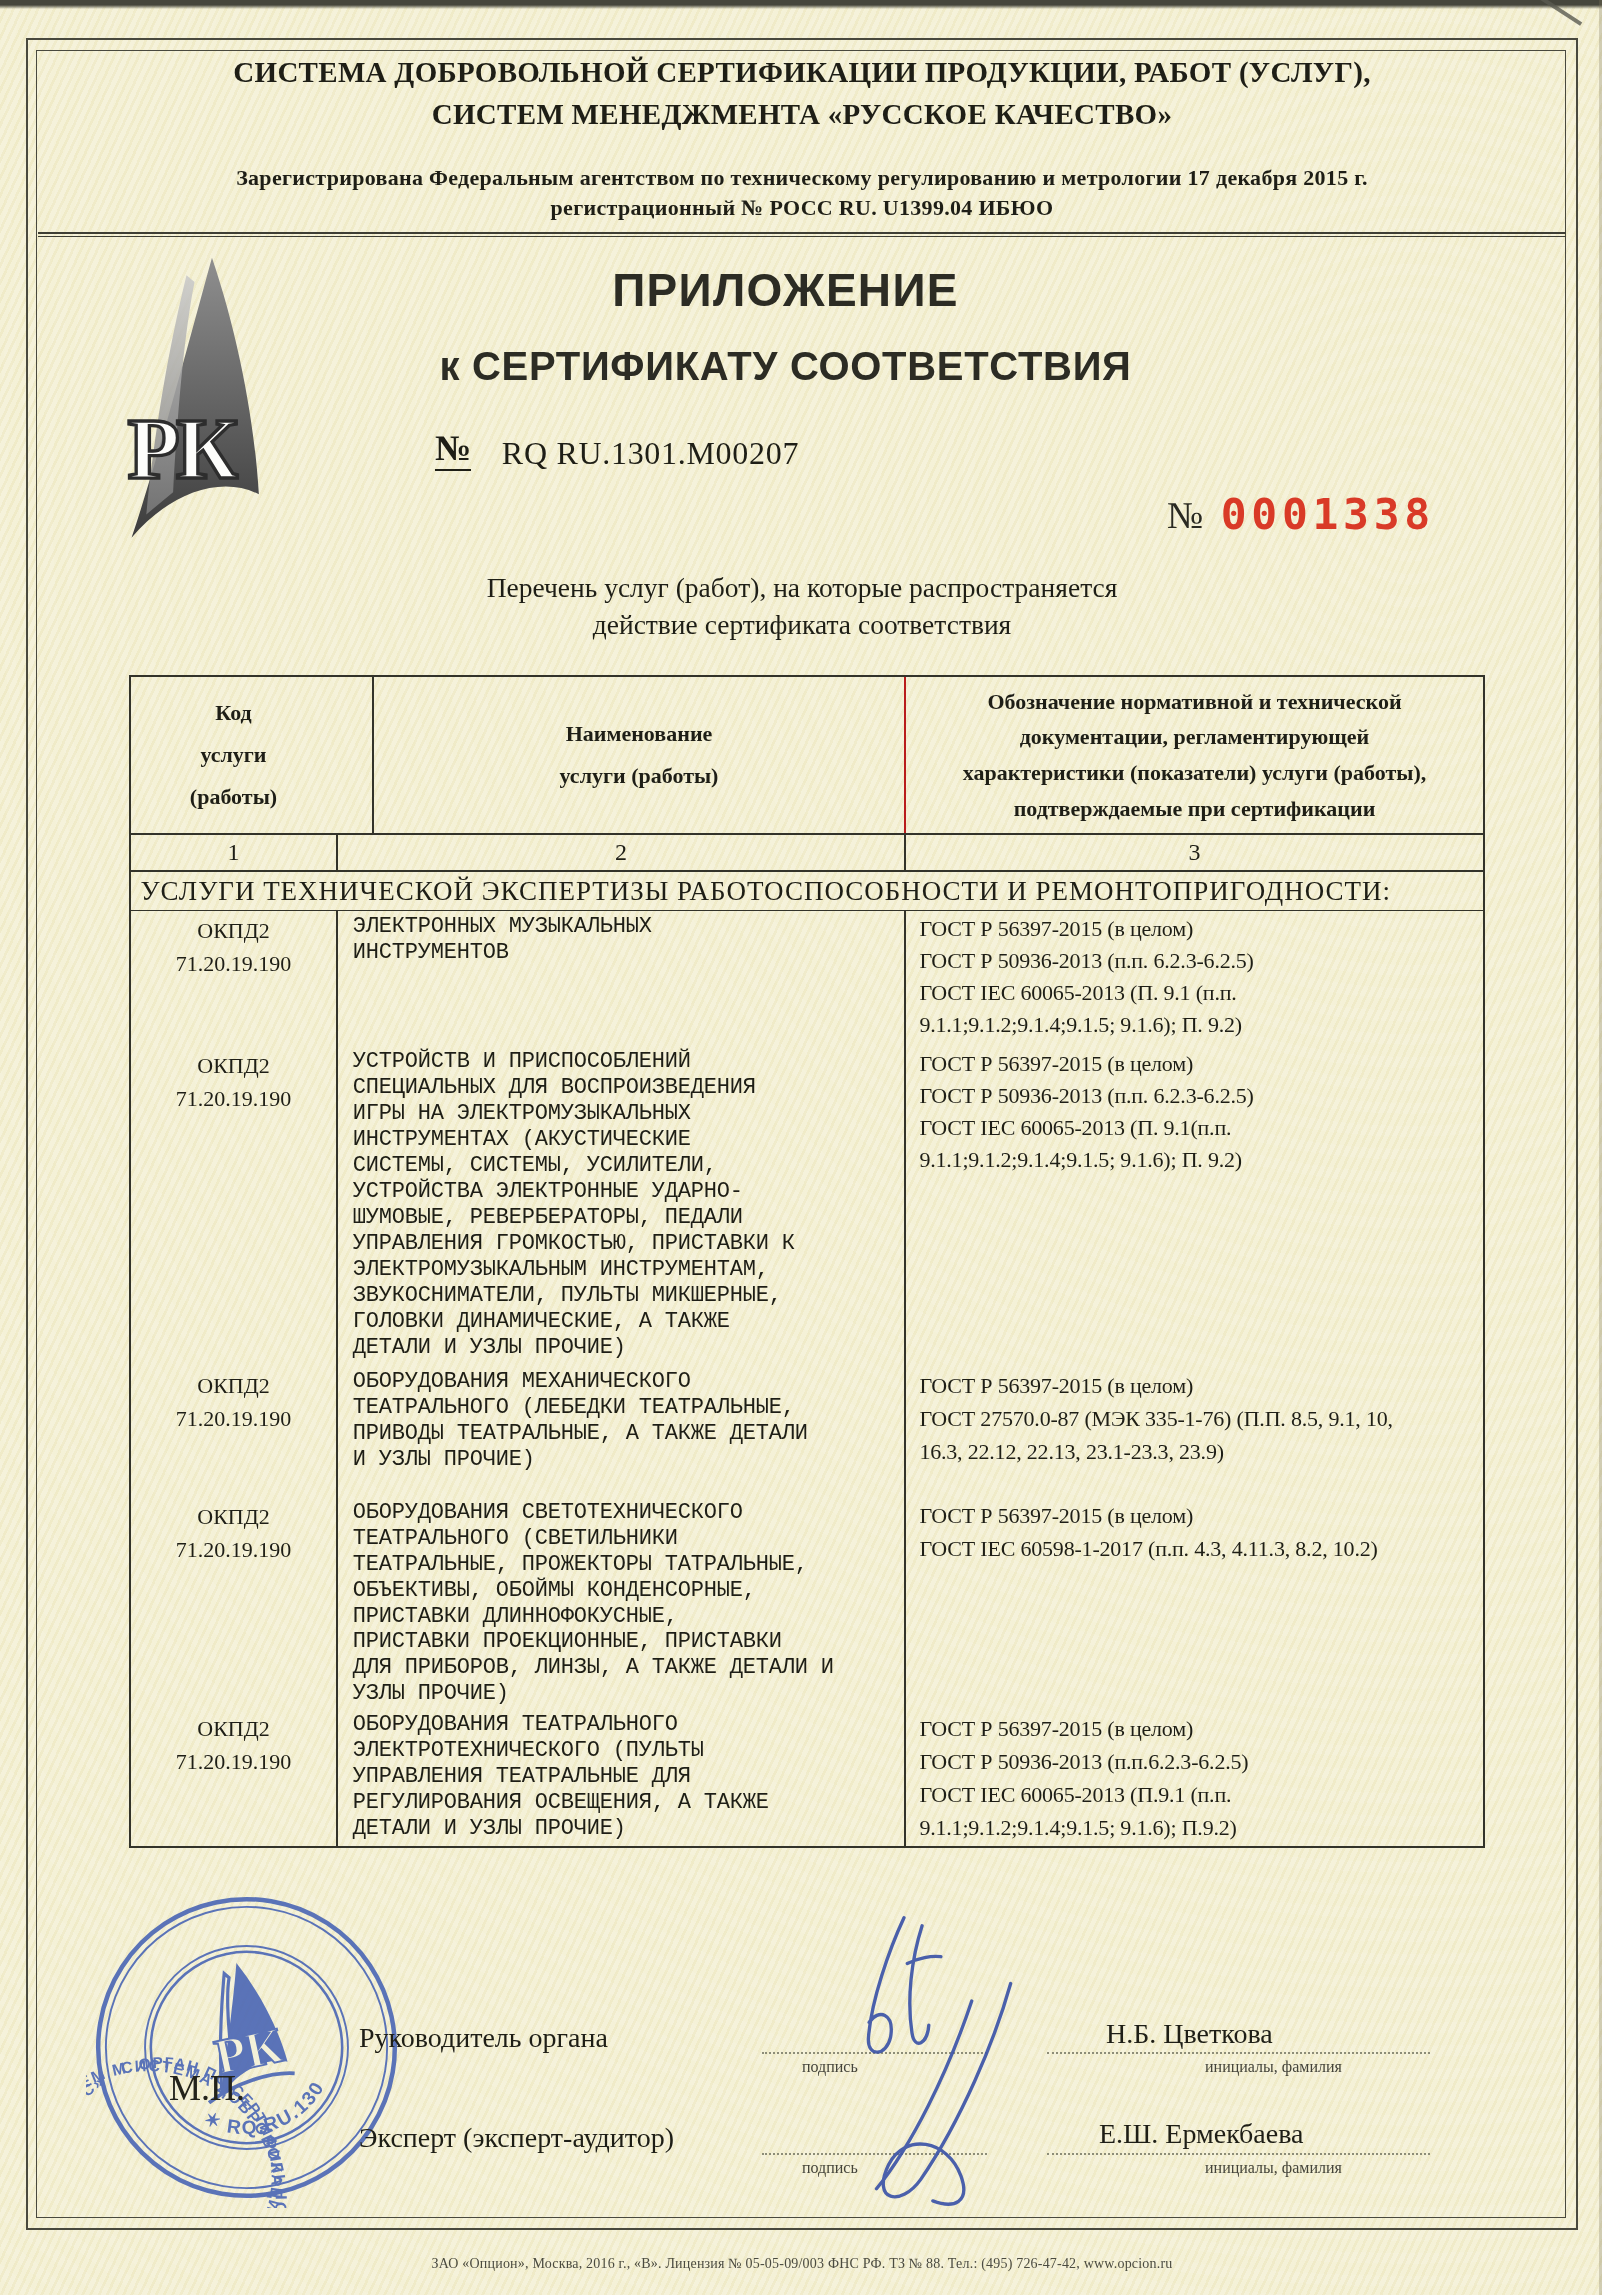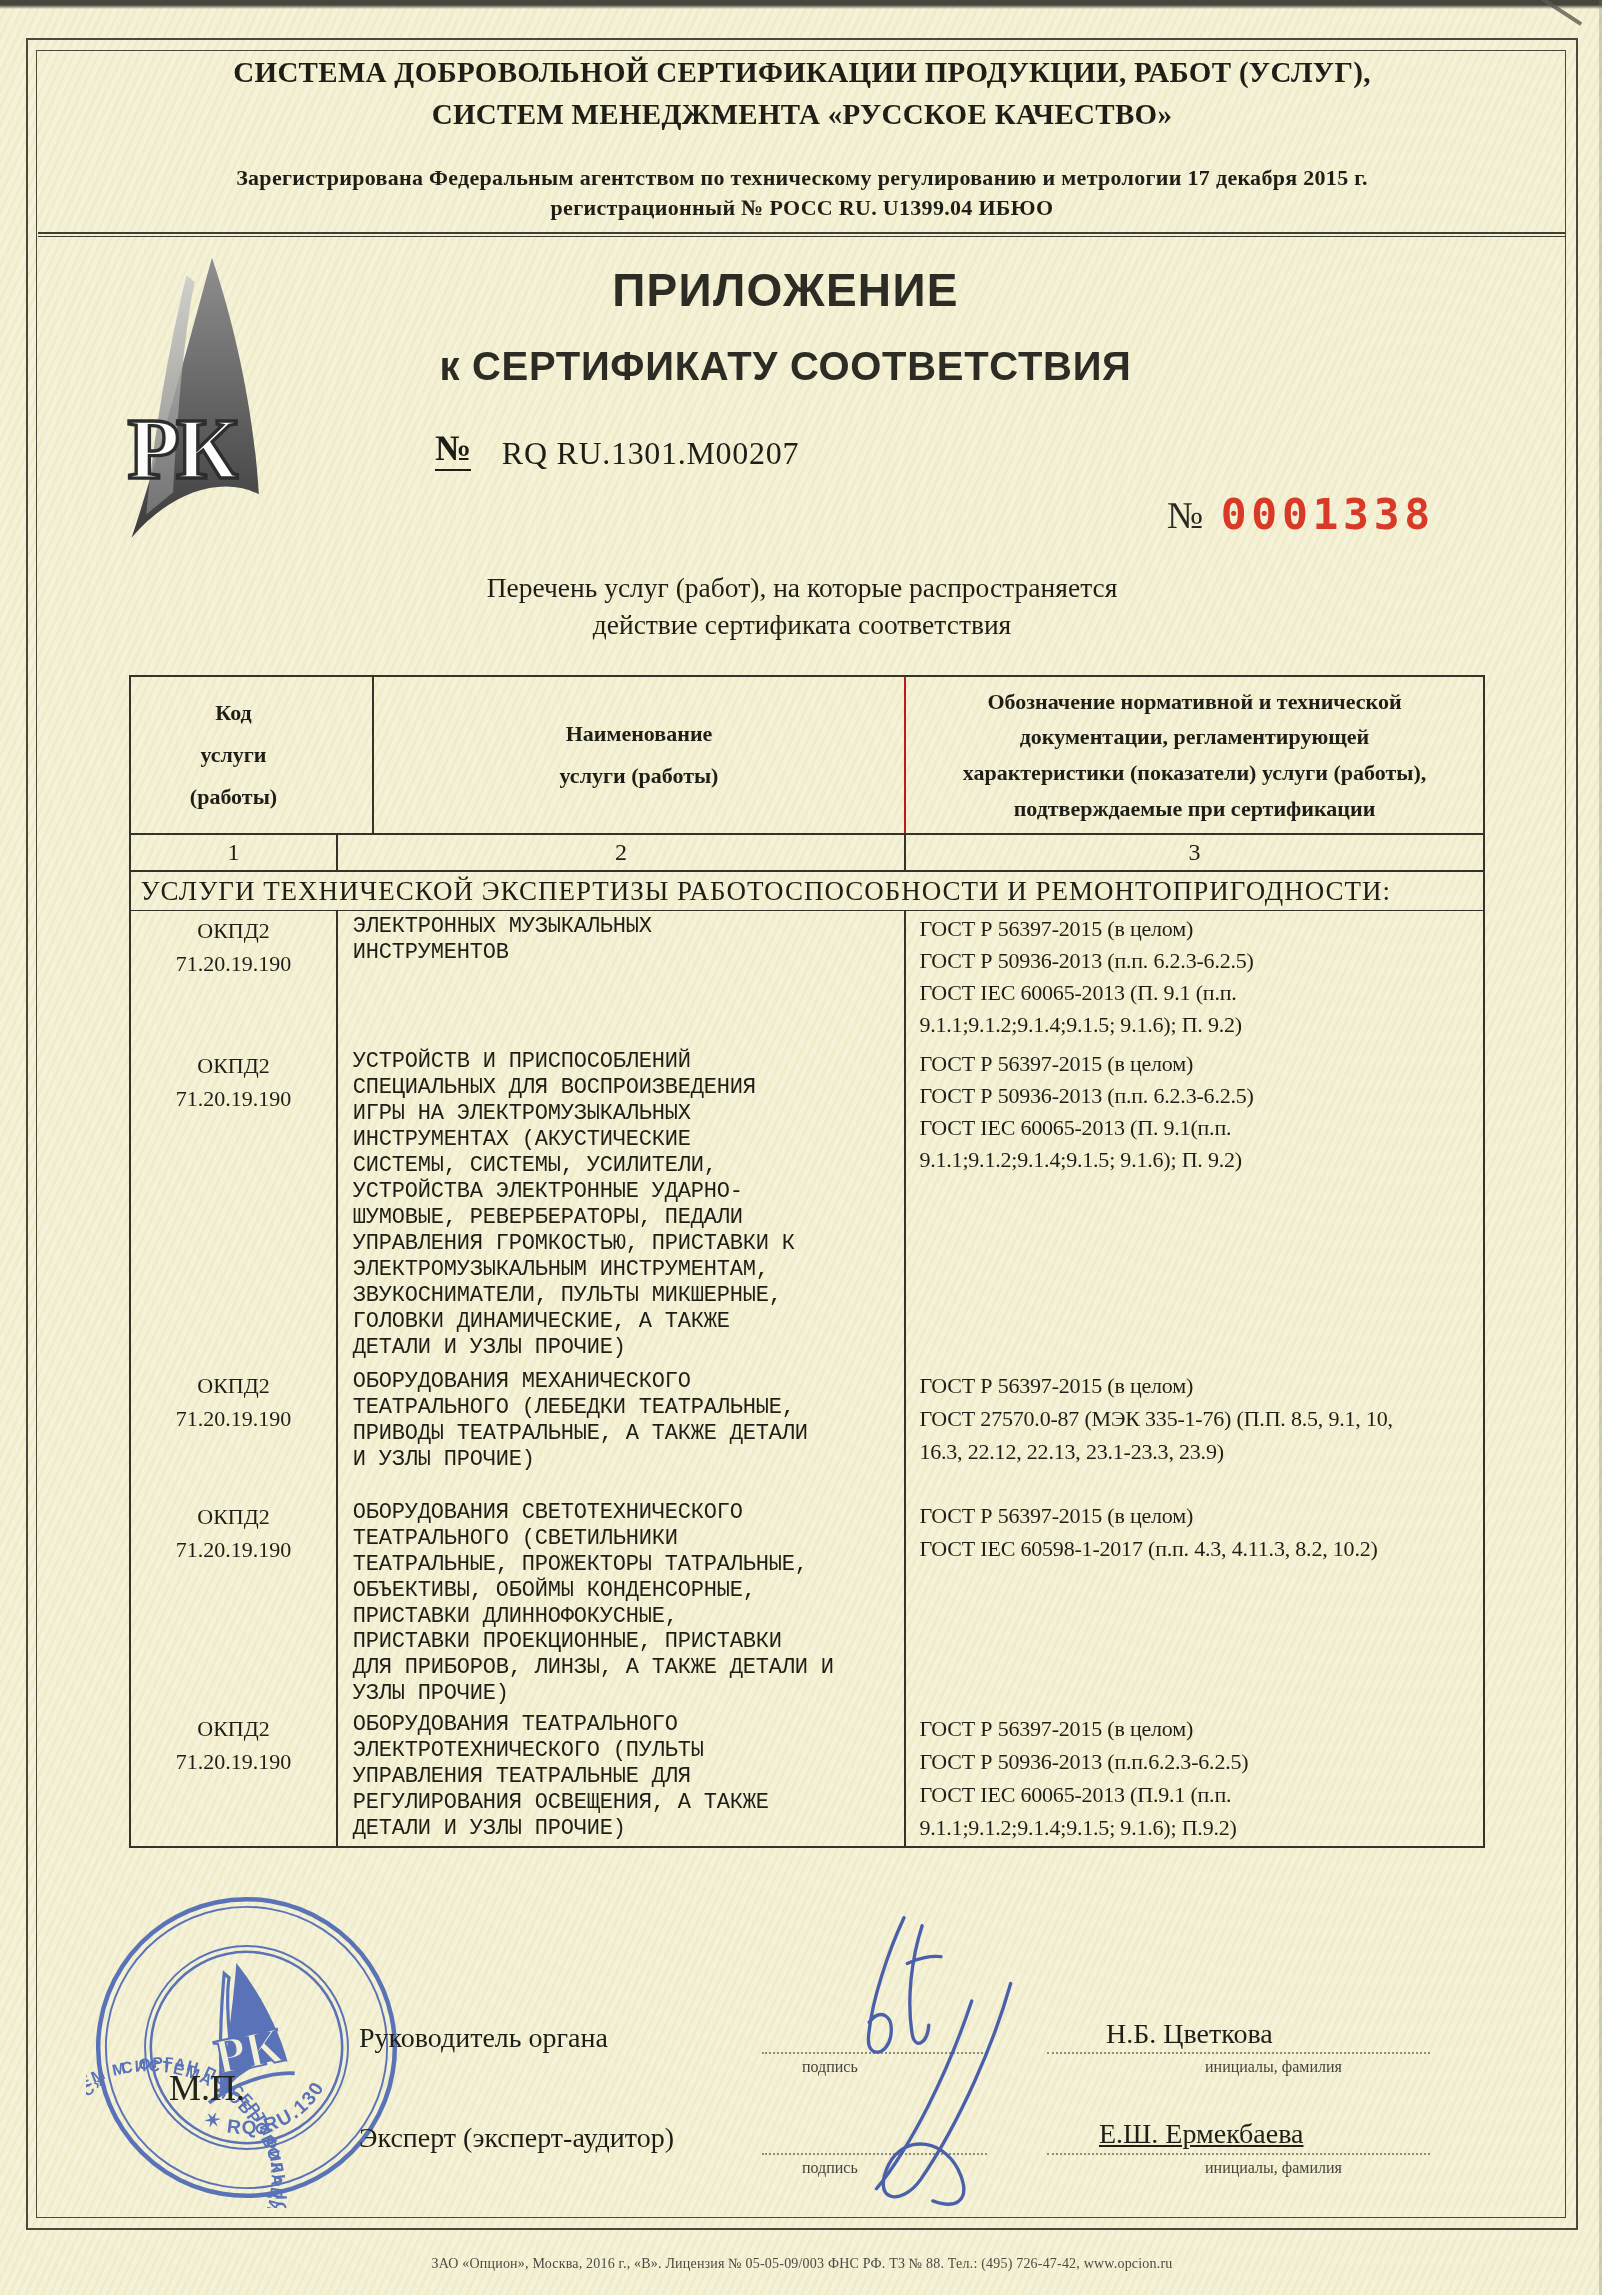--- a/index.html
+++ b/index.html
@@ -89,21 +89,21 @@
   .sl2{left:762px;top:2153px;width:225px;}
   .nl1{left:1047px;top:2052px;width:383px;}
   .nl2{left:1047px;top:2153px;width:383px;}
   .sig-caption{position:absolute;font-size:16px;color:#44443a;}
   .cap1{left:802px;top:2058px;}
   .cap2{left:802px;top:2159px;}
   .icap1{left:1205px;top:2058px;}
   .icap2{left:1205px;top:2159px;}
   .sig-name{position:absolute;font-size:28px;white-space:nowrap;}
   .nm1{left:1106px;top:2018px;}
-  .nm2{left:1099px;top:2118px;text-decoration:underline;}
+  .nm2{left:1099px;top:2118px;}
   .sig-ink{position:absolute;left:738px;top:1899px;width:336px;height:322px;z-index:6;}
   .imprint{position:absolute;left:47px;top:2250px;width:1510px;text-align:center;
         font-size:14px;color:#4b4b40;letter-spacing:0.2px;margin-top:6px;}
 </style>
 </head>
 <body>
 
 <div class="page">
   <div class="tex1"></div>
   <div class="tex2"></div>

